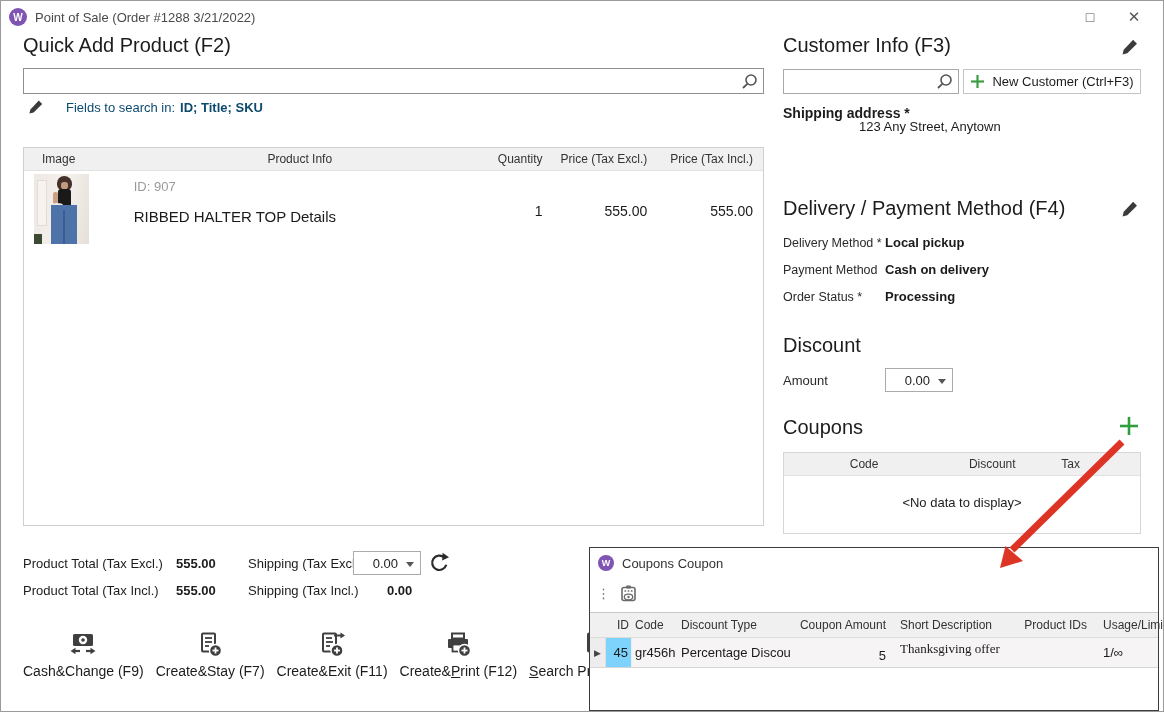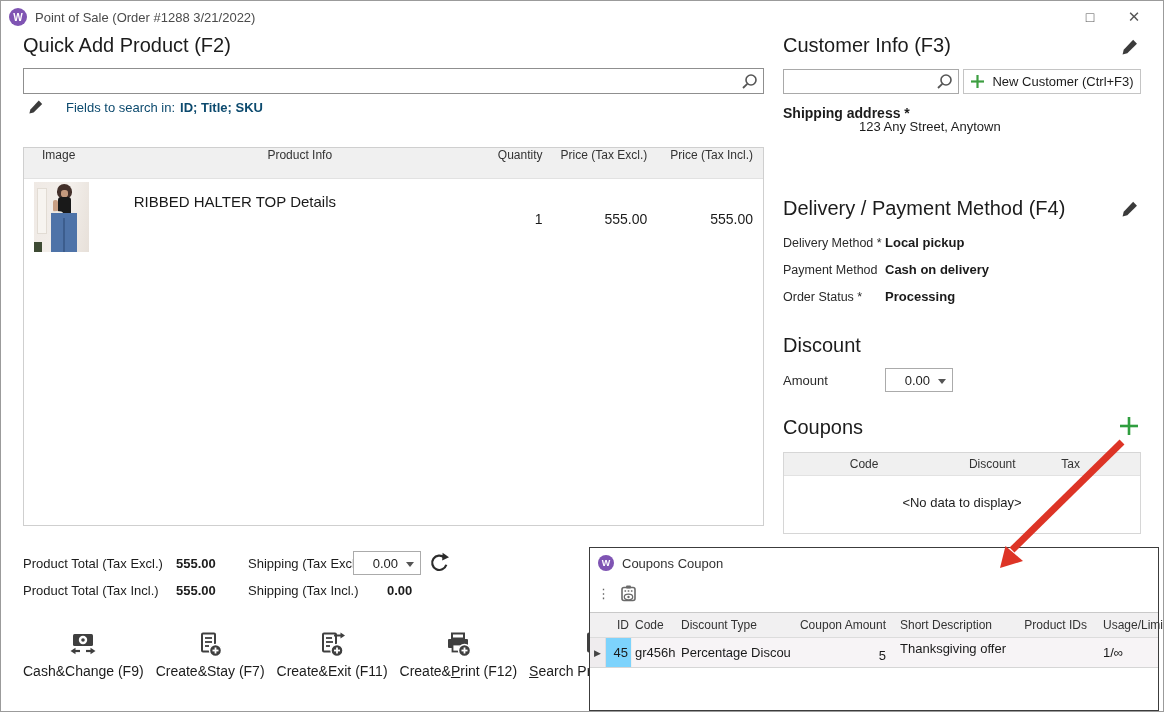--- a/index.html
+++ b/index.html
@@ -21,21 +21,21 @@
   .qa-title { position:absolute; left:22px; top:33px; }
   .qa-search { position:absolute; left:22px; top:67px; width:741px; height:26px; border:1px solid #8f8f8f; background:#fff; display:flex; align-items:center; }
   .qa-search input { flex:1; border:none; outline:none; font-size:13px; padding:0 6px; background:transparent; }
   .mag { flex:0 0 auto; margin-right:5px; }
   .fields-row { position:absolute; left:27px; top:98px; display:flex; align-items:center; font-size:13px; color:#0c4a6e; }
   .fields-row .lbl { margin-left:22px; }
   .fields-row b { margin-left:5px; }
 
   
   .ptable { position:absolute; left:22px; top:146px; width:741px; height:379px; border:1px solid #cfcfcf; background:#fff; }
-  .ptable .thead { display:flex; height:31px; background:#f0f0f0; border-bottom:1px solid #e2e2e2; align-items:flex-start; font-size:12px; color:#333; }
+  .ptable .thead { display:flex; height:23px; background:#f0f0f0; border-bottom:1px solid #e2e2e2; align-items:center; font-size:12px; color:#333; }
   .c-img { width:110px; padding-left:18px; }
   .c-info { width:333px; text-align:center; }
   .c-qty { width:85px; text-align:right; padding-right:8px; }
   .c-p1 { width:105px; text-align:right; padding-right:8px; }
   .c-p2 { width:108px; text-align:right; padding-right:10px; }
   .prow { display:flex; }
   .prow .c-img { padding-left:10px; padding-top:3px; }
   .prow .c-info { text-align:left; }
   .pid { font-size:13px; color:#9a9a9a; margin-top:8px; }
   .ptitle { font-size:15px; color:#1a1a1a; margin-top:14px; }
@@ -104,21 +104,21 @@
   .gdata .g-mk { align-self:stretch; background:#efecee; border-right:1px solid #e0dde0; line-height:30px; }
   .g-id { width:26px; text-align:right; padding-right:3px; }
   .gdata .g-id { background:#7dd3fc; align-self:stretch; line-height:29px; border-right:1px solid #eee; }
   .g-code { width:48px; padding-left:3px; }
   .g-dtype { width:112px; padding-left:1px; white-space:nowrap; overflow:hidden; }
   .g-amt { width:100px; text-align:right; padding-right:6px; }
   .g-desc { width:125px; padding-left:8px; white-space:nowrap; }
   .g-pids { width:70px; text-align:right; }
   .g-usage { width:71px; padding-left:16px; }
   .gdata .g-amt { transform:translateY(3px); }
-  .gdata .g-desc { transform:translateY(-4px); }
+  .gdata .g-desc { transform:translateY(-4px);font-family:Liberation Serif, serif; }
 
   
   .overlay { position:absolute; left:0; top:0; width:1164px; height:712px; pointer-events:none; z-index:60; }
 
   svg.icon { display:block; }
 </style>
 </head>
 <body>
 
 <div class="window">
@@ -162,20 +162,21 @@
             <div class="face"></div>
             <div class="arm"></div>
           <div class="top"></div>
             <div class="plate"></div>
             <div class="jeans"></div>
             <div class="seam"></div>
             <div class="plant"></div>
         </div>
       </div>
       <div class="c-info">
+        <div class="pid">ID: 907</div>
         <div class="ptitle">RIBBED HALTER TOP Details</div>
       </div>
       <div class="c-qty pnum">1</div>
       <div class="c-p1 pnum">555.00</div>
       <div class="c-p2 pnum">555.00</div>
     </div>
   </div>
 
   <span class="abs" style="left:22px; top:555px;">Product Total (Tax Excl.)</span>
   <span class="abs bold" style="left:175px; top:555px;">555.00</span>

